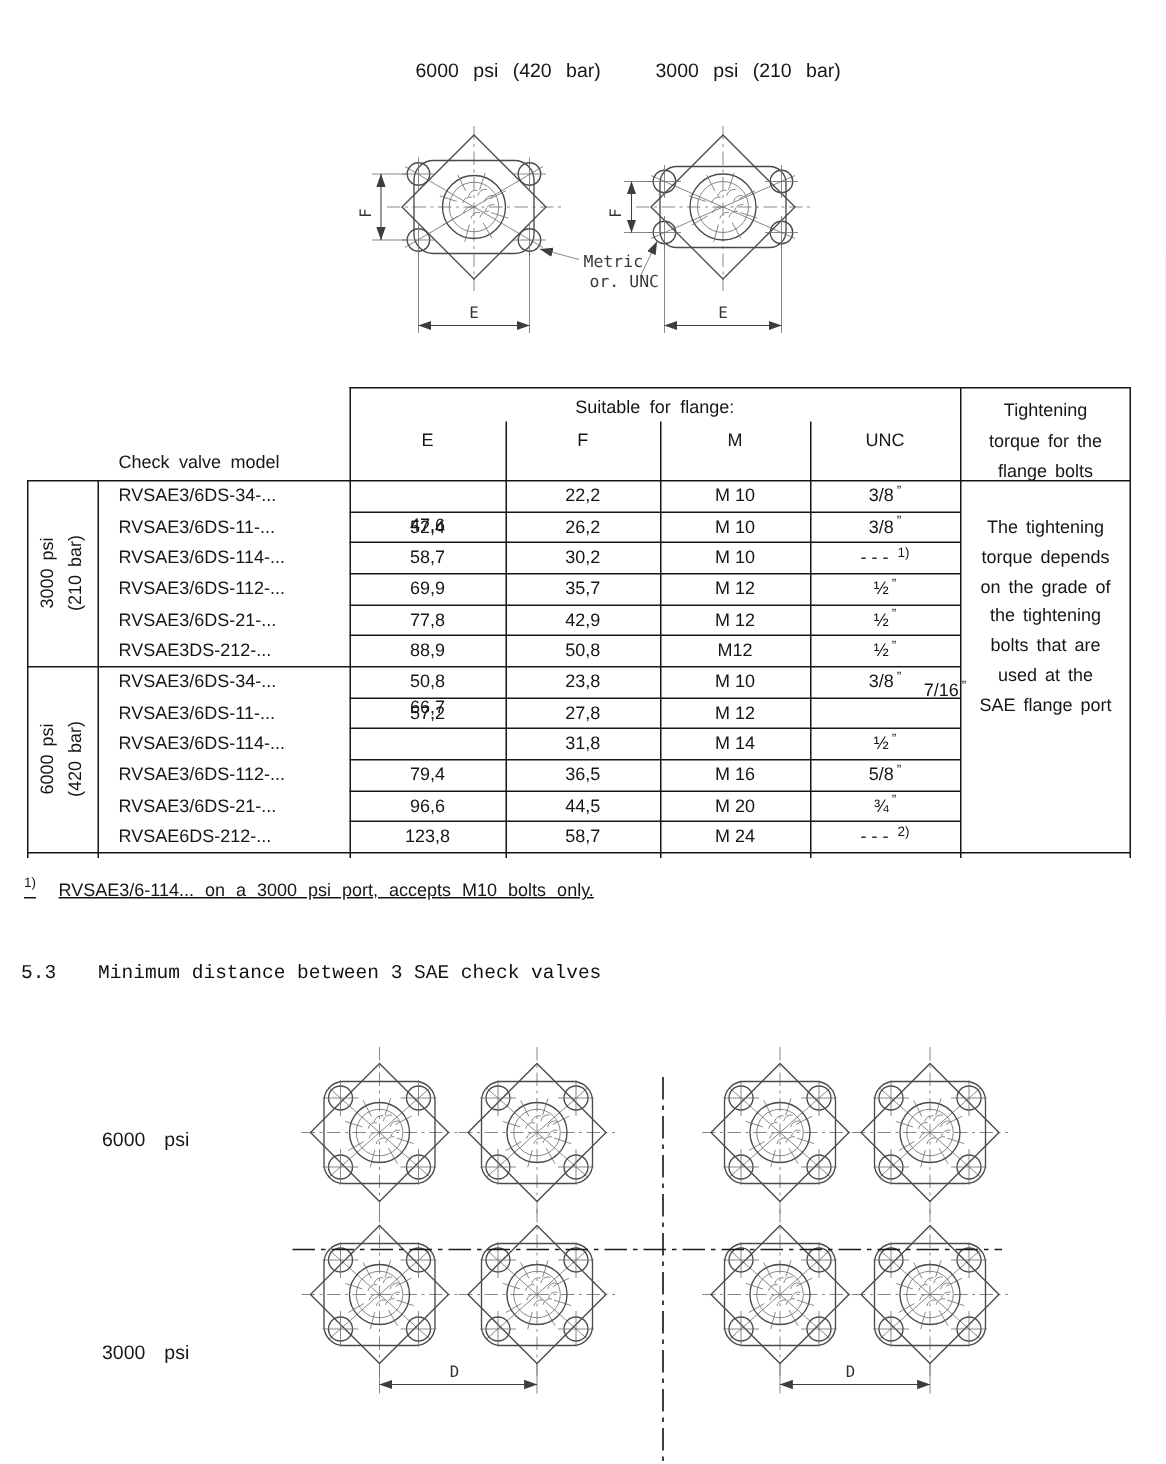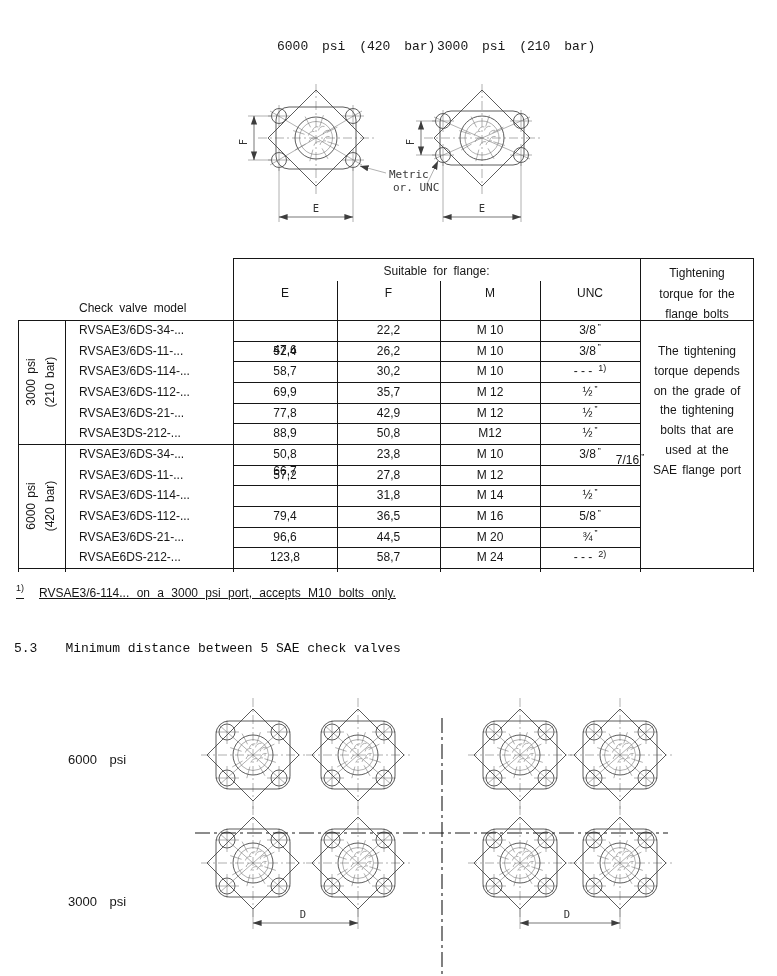--- a/index.html
+++ b/index.html
@@ -3,21 +3,21 @@
 <meta charset="utf-8">
 <style>
   html,body{margin:0;padding:0;background:#e8e8e8;}
   .page{position:relative;width:777px;height:976px;background:#ffffff;overflow:hidden;
         font-family:"Liberation Sans",sans-serif;color:#161616;}
   
   .sec-head{position:absolute;font-family:"Liberation Mono",monospace;font-size:13px;color:#111;white-space:nowrap;}
   .sec-head .num{display:inline-block;}
   .gap8{margin-left:9px;} .gap28{margin-left:28px;}
   
-  .plabel{position:absolute;font-size:13px;word-spacing:6px;white-space:nowrap;font-family:Liberation Mono, monospace;}
+  .plabel{position:absolute;font-size:13px;word-spacing:6px;white-space:nowrap;}
   .blabel{position:absolute;font-size:13px;word-spacing:9px;white-space:nowrap;}
   
   svg{position:absolute;}
   .ln{fill:none;stroke:#4a4a4a;stroke-width:0.9;}
   .thin{fill:none;stroke:#6f6f6f;stroke-width:0.55;}
   .cl{fill:none;stroke:#7a7a7a;stroke-width:0.6;stroke-dasharray:9 3 2 3;}
   .dim{fill:none;stroke:#3d3d3d;stroke-width:0.7;}
   .axis{fill:none;stroke:#1a1a1a;stroke-width:1.1;stroke-dasharray:15 4 3 4;}
   .dimtxt{font-family:"DejaVu Sans Mono",monospace;font-size:10.5px;fill:#333;}
   .ltxt{font-family:"DejaVu Sans Mono",monospace;font-size:11px;fill:#3a3a3a;}
@@ -261,21 +261,21 @@
         <div class="rot" style="left: -29px; top: 498px;">6000 psi</div>
         <div class="rot" style="left: -10px; top: 498px;">(420 bar)</div>
       </div>
   </div>
 
   <div class="fn" style="left:16px;top:583px;">
     <span class="fnm">1)</span><span>RVSAE3/6-114... on a 3000 psi port, accepts M10 bolts only.</span>
   </div>
 
   <div class="sec-head" style="left:14px;top:641px;">
-    <span class="num">5.3</span><span class="gap28">Minimum distance between 5 SAE check valves</span>
+    <span class="num">5.3</span><span class="gap28">Minimum distance between 3 SAE check valves</span>
   </div>
 
   <span class="blabel" style="left:68px;top:752px;">6000 psi</span>
   <span class="blabel" style="left:68px;top:894px;">3000 psi</span>
 
   <svg style="left:0;top:690px;" width="777" height="286" viewBox="0 690 777 286">
     <defs>
       <marker id="arrB" markerUnits="userSpaceOnUse" markerWidth="10" markerHeight="10" refX="8.6" refY="4.5" orient="auto-start-reverse">
         <path d="M0,1.4 L8.8,4.5 L0,7.6 Z" fill="#3d3d3d"></path>
       </marker>

